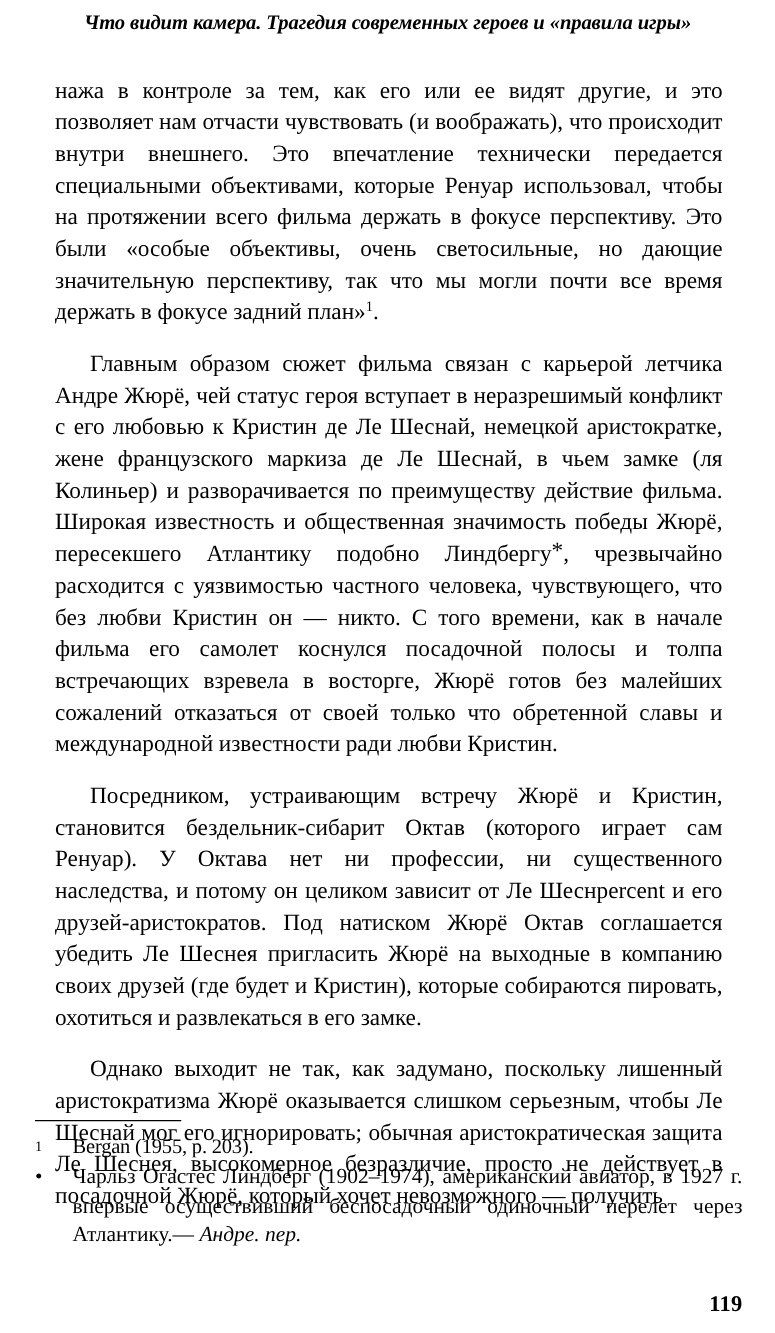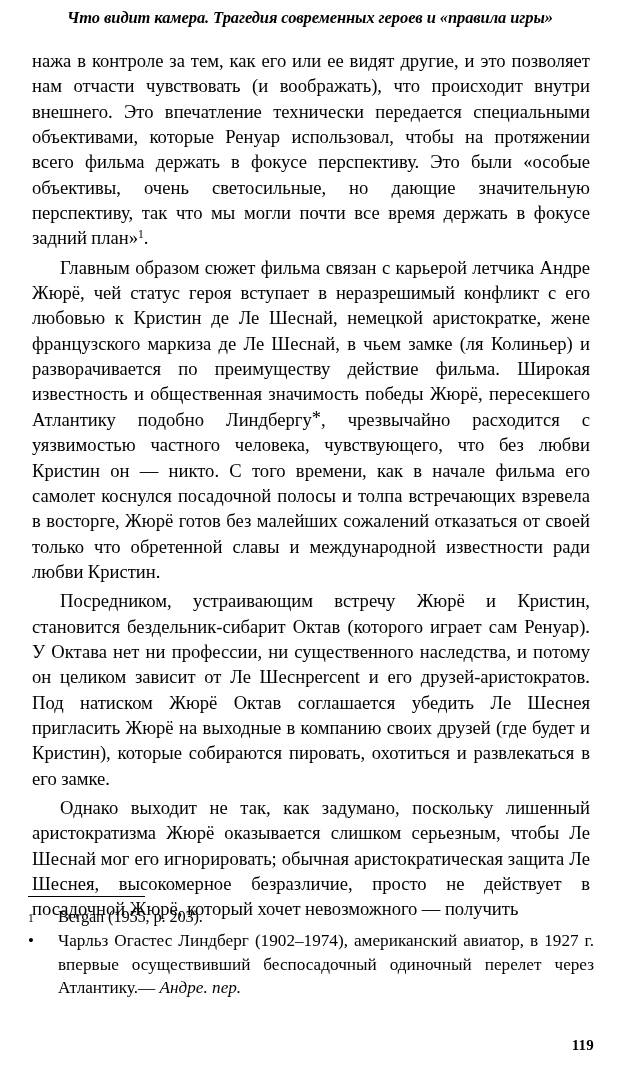--- a/index.html
+++ b/index.html
@@ -33,21 +33,21 @@
     letter-spacing: -0.1px;
     white-space: nowrap;
   }
   .body-block {
     position: absolute;
     top: 44px;
     left: 28px;
     width: 566px;
   }
   p.para {
-    margin: 4px;
+    margin: 16px;
     padding: 0;
     font-size: 18.6px;
     line-height: 25.35px;
     text-align: justify;
     text-justify: inter-word;
     text-indent: 28px;
     word-spacing: -0.2px;
     hyphens: manual;
   }
   p.para.noindent {
@@ -109,21 +109,21 @@
   .fn-2 {
     margin-top: 1px;
   }
   .it {
     font-style: italic;
   }
   .page-number {
     position: absolute;
     right: 26px;
     bottom: 12px;
-    font-size: 15px;
+    font-size: 18px;
     font-weight: bold;
     letter-spacing: 0.2px;
   }
 </style>
 </head>
 <body>
 
 <div class="page">
 
   <div class="running-head">Что видит камера. Трагедия современных героев и «правила игры»</div>

